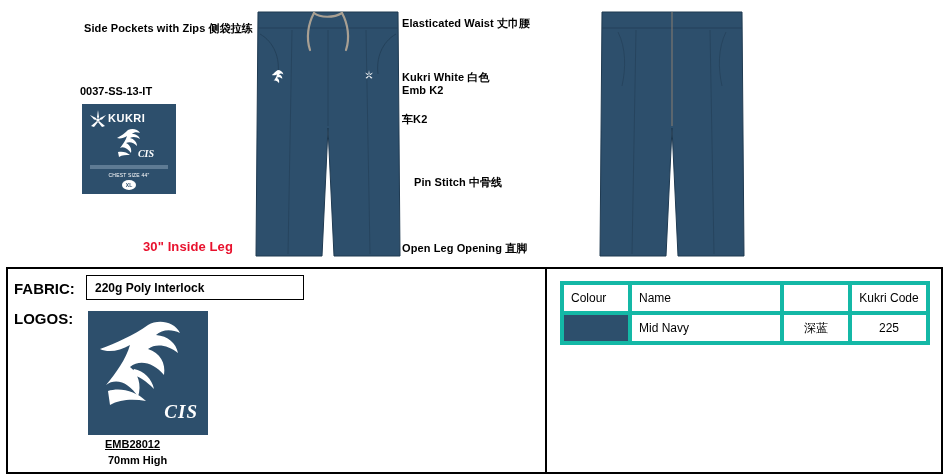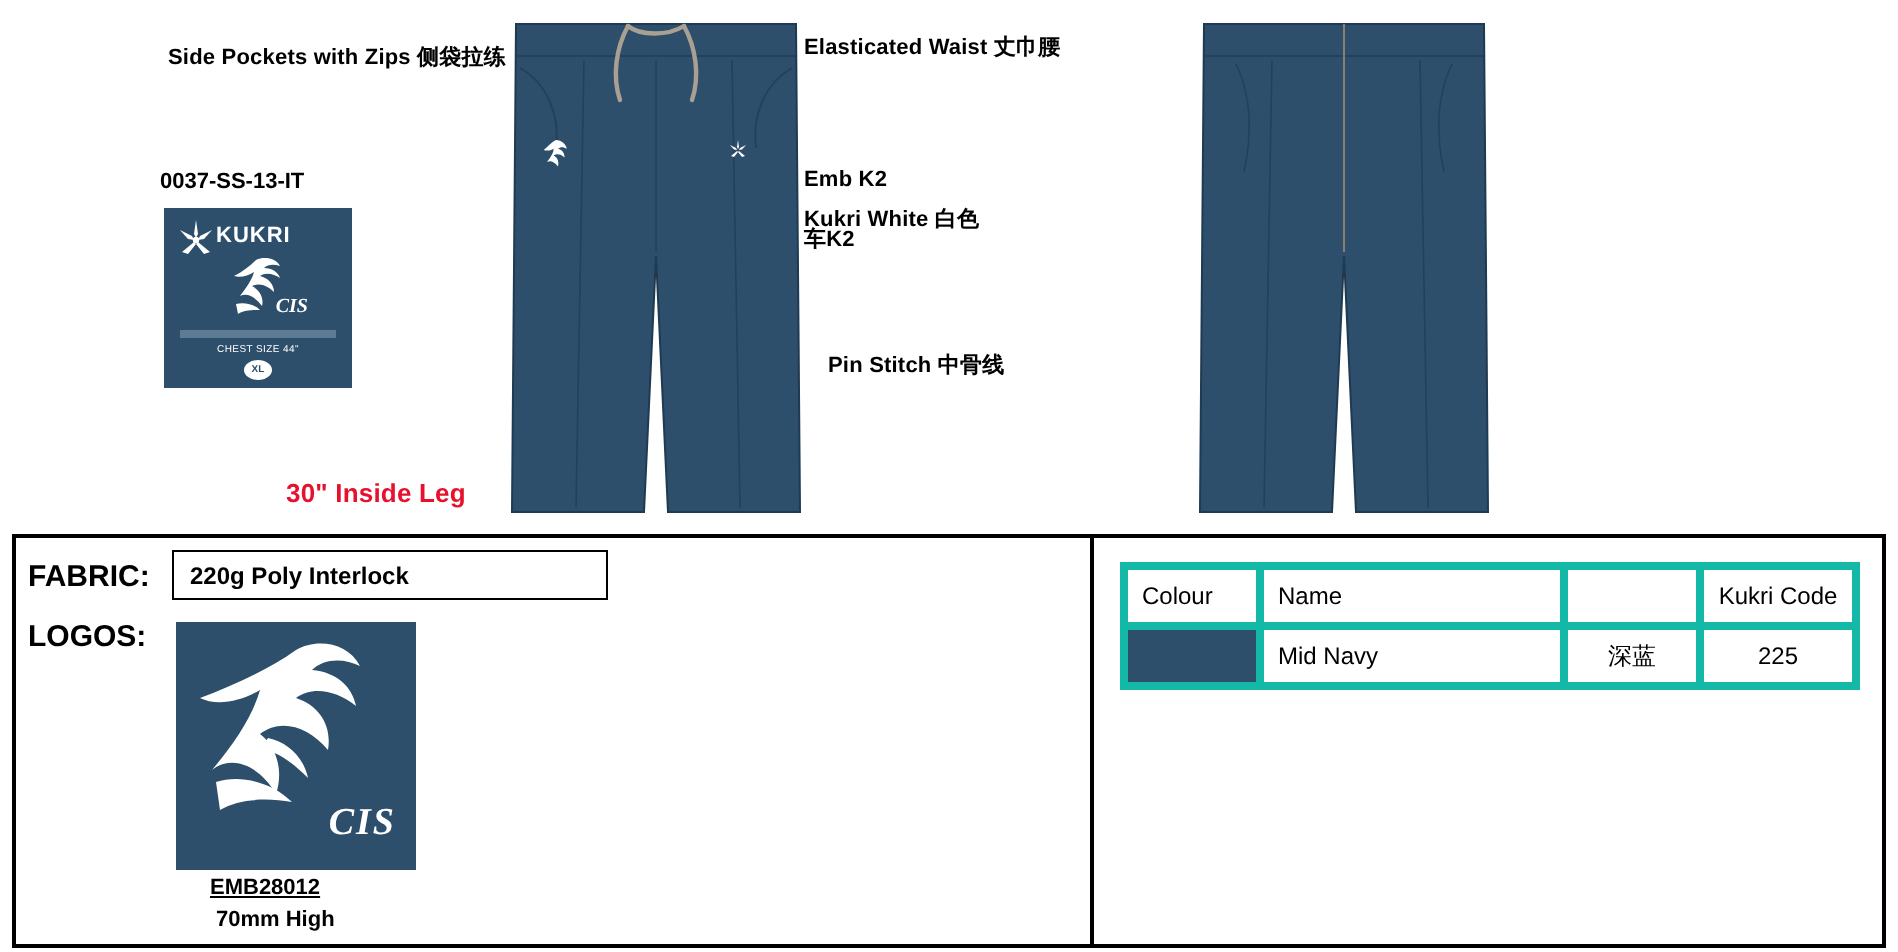--- a/index.html
+++ b/index.html
@@ -139,28 +139,29 @@
 </style>
 </head>
 <body>
 
 <div id="sheet">
 
   <div class="ann" style="left:84px; top:21px;">Side Pockets with Zips  侧袋拉练</div>
 
   <div class="ann" style="left:402px; top:16px;">Elasticated Waist    丈巾腰</div>
 
-  <div class="ann" style="left:402px; top:70px;margin-top:32px;">Kukri White  白色</div>
+  <div class="ann" style="left:402px; top:70px;">Kukri White  白色</div>
   <div class="ann" style="left:402px; top:84px;">Emb K2</div>
   <div class="ann" style="left:402px; top:112px;">车K2</div>
 
   <div class="ann" style="left:402px; top:175px;padding-left:12px;">Pin Stitch  中骨线</div>
 
   <div class="ann red" style="left:143px; top:239px;">30" Inside Leg</div>
 
+  <div class="ann" style="left:402px; top:241px;">Open Leg Opening   直脚</div>
 
   <div class="code-top">0037-SS-13-IT</div>
 
   <div class="tag">
     <svg width="24" height="22" viewBox="0 0 24 22" style="position:absolute;left:4px;top:5px;">
       <g fill="#ffffff">
         <path d="M12 1 L13 8 L12 10 L11 8 Z"></path>
         <path d="M4 6 L10 9 L11 11 L8 10.5 Z"></path>
         <path d="M20 6 L14 9 L13 11 L16 10.5 Z"></path>
         <path d="M5 17 L11 12 L12 13 L8 18 Z"></path>

